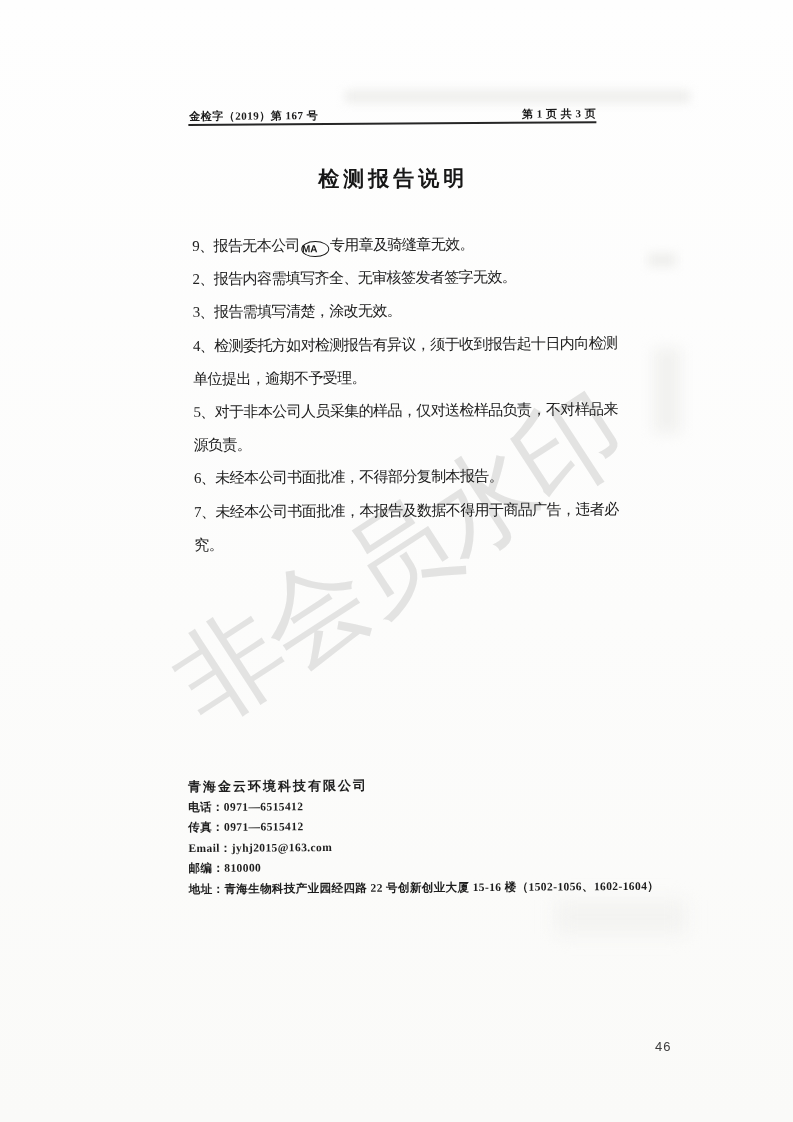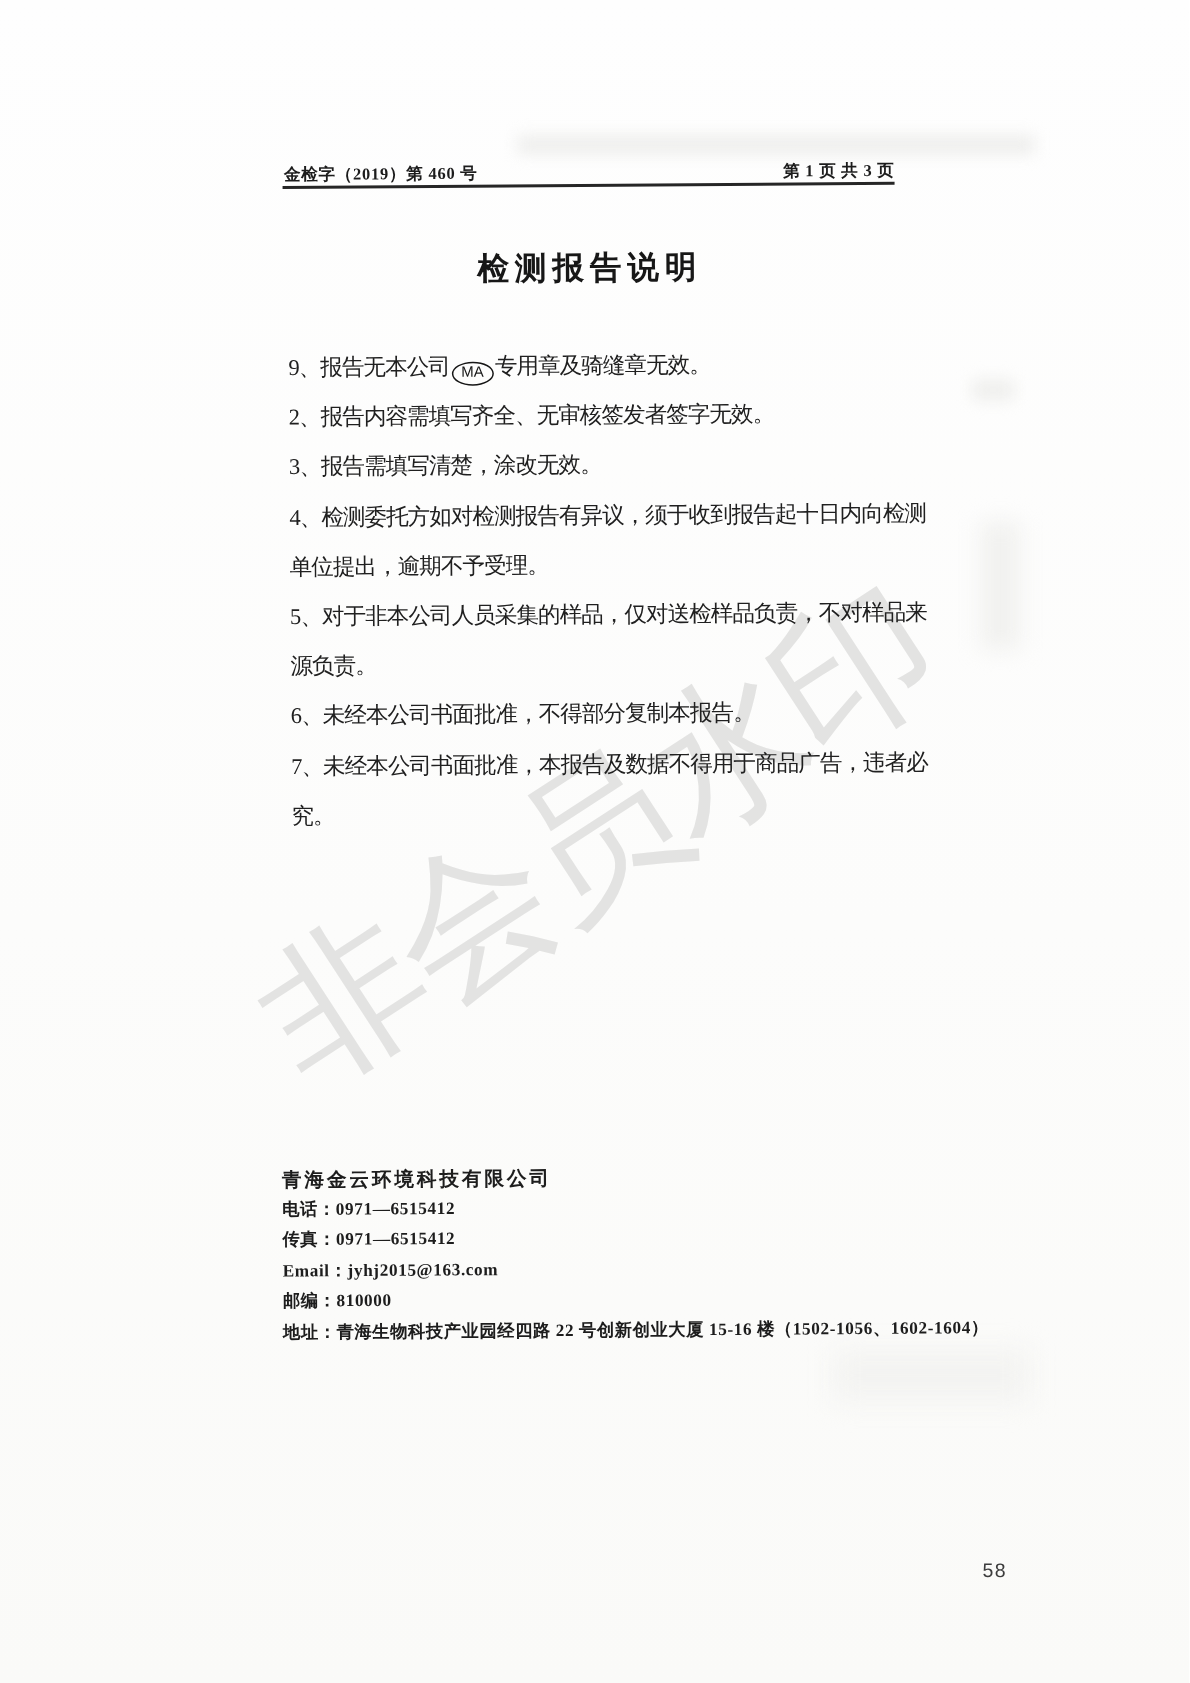--- a/index.html
+++ b/index.html
@@ -68,23 +68,23 @@
   }
   .note-line {
     height: 33.2px; line-height: 33.2px;
     white-space: nowrap;
   }
   .cma-badge {
     display: inline-block;
     width: 26px; height: 14px;
     border: 1.6px solid #161616;
     border-radius: 50%;
-    text-align: center;
+    text-align: left;
     font-family: "Liberation Sans", sans-serif;
-    font-size: 10px; font-weight: normal; line-height: 14px;
+    font-size: 10px; font-weight: bold; line-height: 14px;
     letter-spacing: 0;
     vertical-align: -2px;
     margin: 0 1px;
     color: #161616;
   }
   .footer {
     position: absolute; left: 186px; top: 776px; width: 470px;
     color: #1d1d1d; font-weight: bold;
   }
   .footer .company {
@@ -109,21 +109,21 @@
   <div class="smudge smudge-top"></div>
   <div class="smudge smudge-r1"></div>
   <div class="smudge smudge-r2"></div>
   <div class="smudge smudge-b"></div>
 
   <div class="watermark">非会员水印</div>
 
   <div class="scan-content">
 
     <div class="header">
-      <span class="header-left">金检字（2019）第 460 号</span>
+      <span class="header-left">金检字（2019）第 167 号</span>
       <span class="header-right">第 1 页 共 3 页</span>
     </div>
     <div class="header-rule"></div>
 
     <h1 class="title">检测报告说明</h1>
 
     <div class="notes" id="notes">
         <div class="note-line"><span>9、报告无本公司</span><span class="cma-badge">MA</span><span>专用章及骑缝章无效。</span></div>
         <div class="note-line"><span>2、报告内容需填写齐全、无审核签发者签字无效。</span></div>
         <div class="note-line"><span>3、报告需填写清楚，涂改无效。</span></div>
@@ -142,14 +142,14 @@
           <div class="footer-line">电话：0971—6515412</div>
           <div class="footer-line">传真：0971—6515412</div>
           <div class="footer-line">Email：jyhj2015@163.com</div>
           <div class="footer-line">邮编：810000</div>
           <div class="footer-line">地址：青海生物科技产业园经四路 22 号创新创业大厦 15-16 楼（1502-1056、1602-1604）</div>
         </div>
     </div>
 
   </div>
 
-  <div class="page-number">58</div>
+  <div class="page-number">46</div>
 </div>
 
 </body></html>

